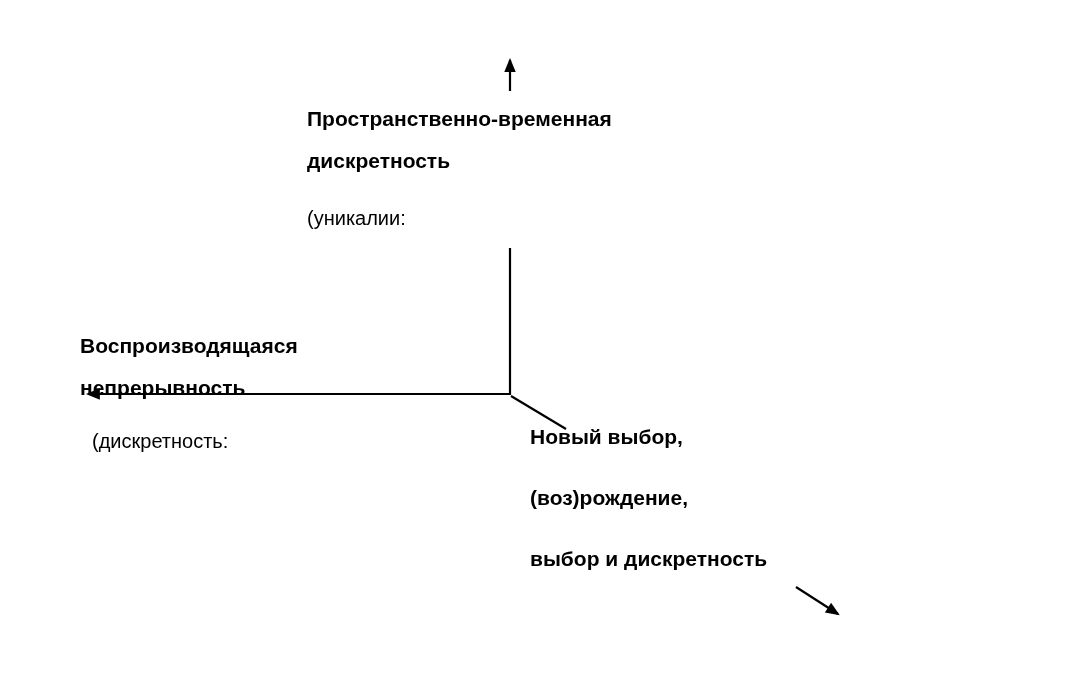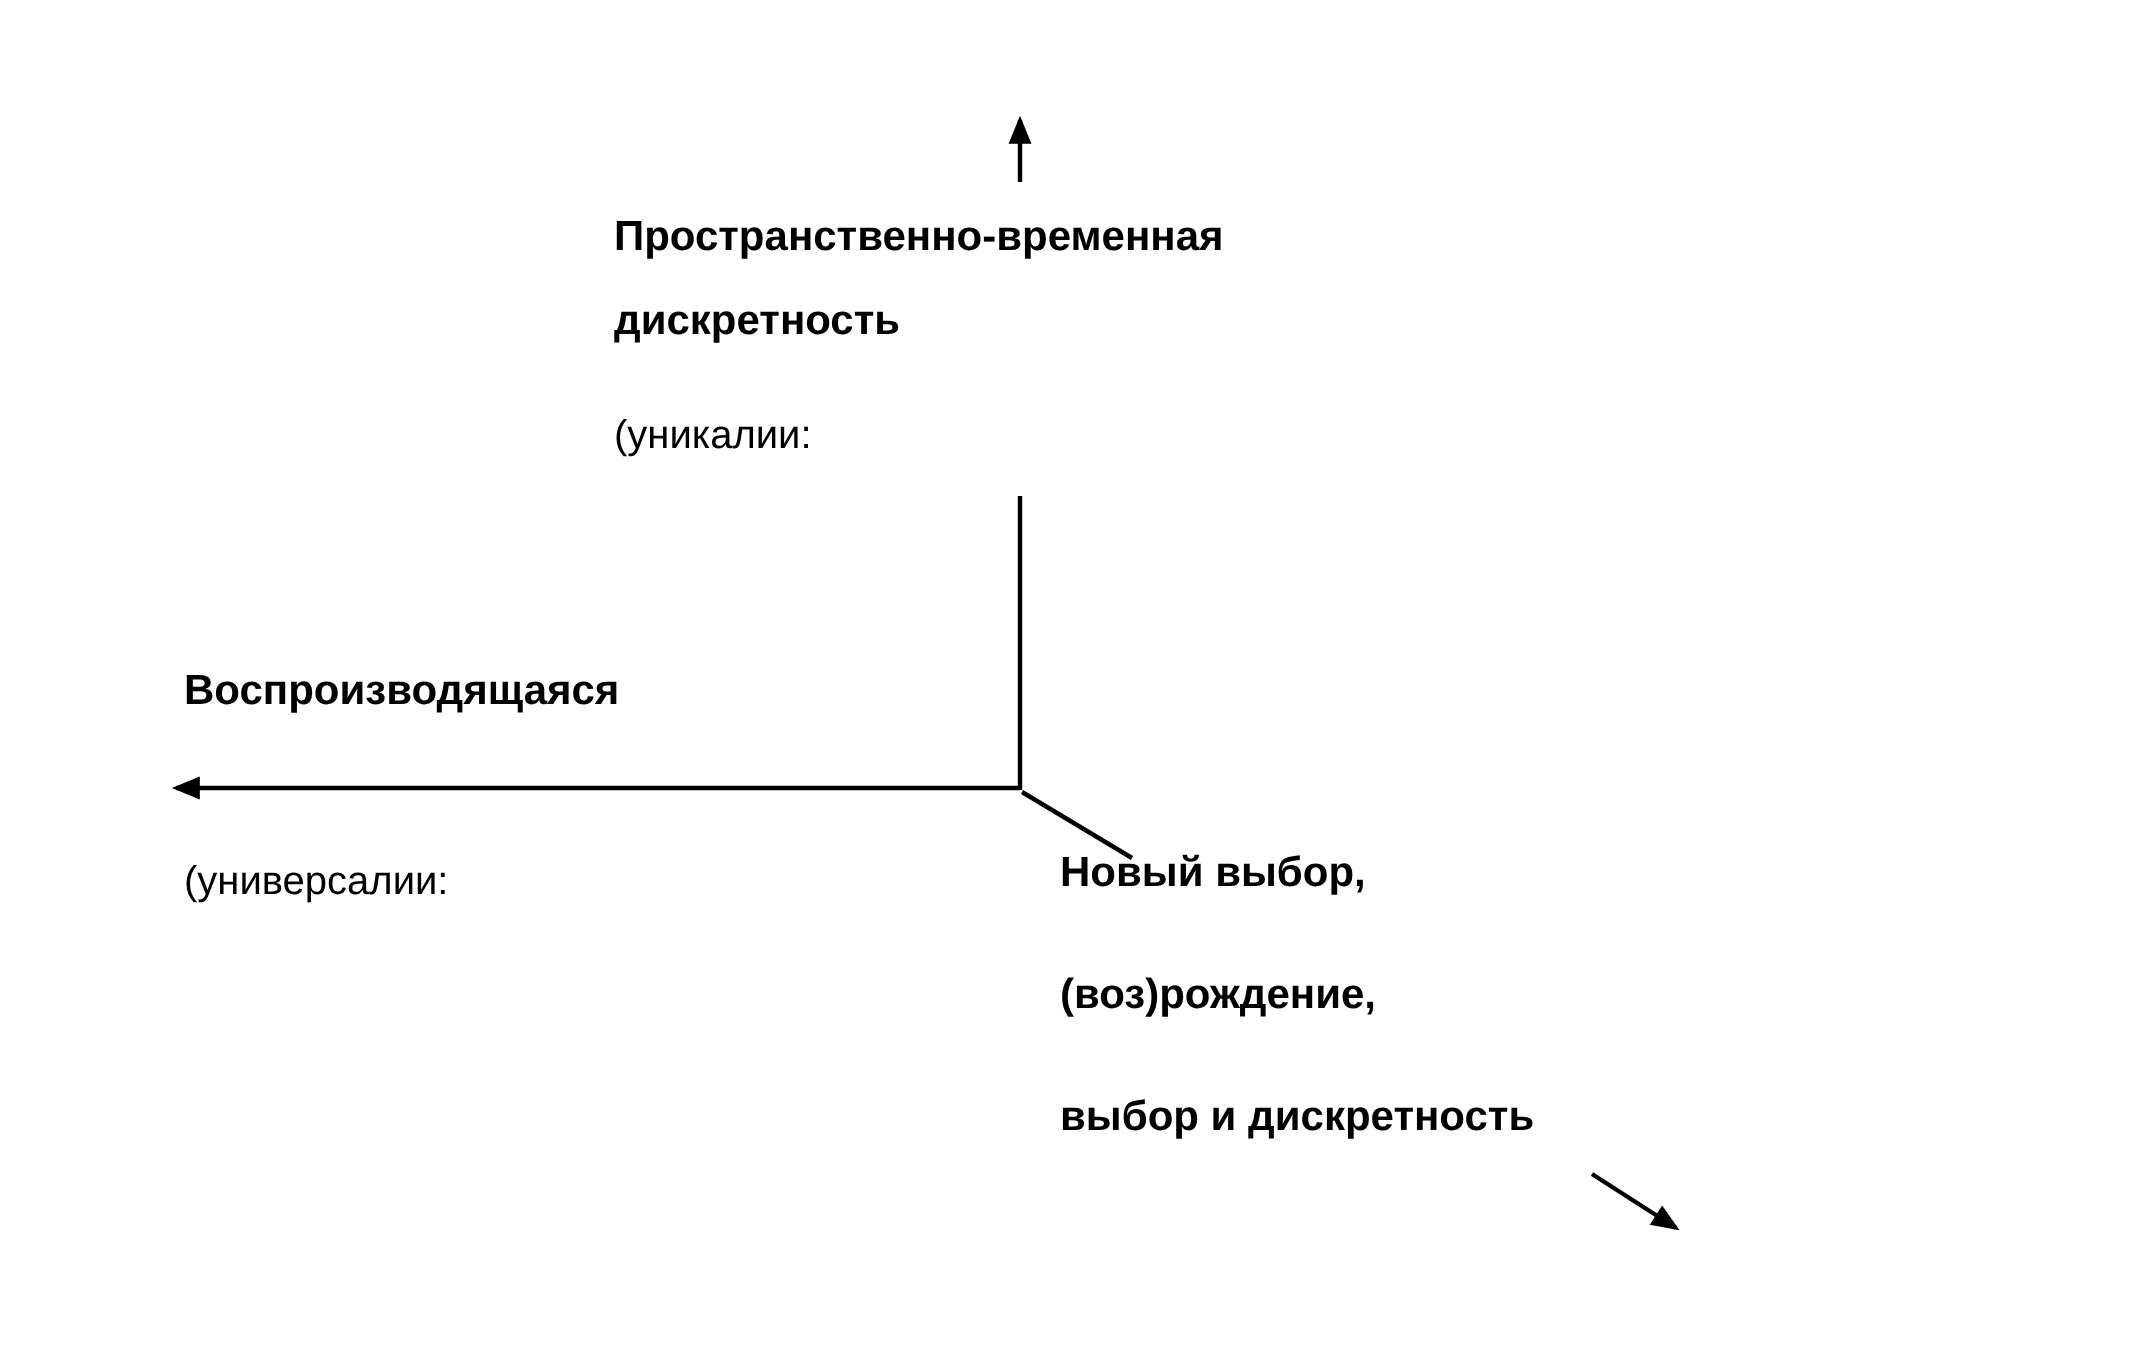--- a/index.html
+++ b/index.html
@@ -79,24 +79,25 @@
 
     <line x1="796" y1="587" x2="838" y2="614" stroke="#000000" stroke-width="2.2" marker-end="url(#arrowhead)"></line>
   </svg>
 
   <div class="label axis-title" style="left:307px; top:98px; width:400px;">
     <div>Пространственно-временная</div>
     <div>дискретность</div>
   </div>
   <div class="label axis-sub" style="left:307px; top:206px; width:400px;">(уникалии:</div>
 
-  <div class="label axis-title" style="left:92px; top:325px; width:300px;">
+  <div class="label axis-title" style="left:80px; top:325px; width:300px;">
     <div>Воспроизводящаяся</div>
+    <div>непрерывность</div>
   </div>
-  <div class="label axis-sub" style="left:92px; top:429px; width:300px;">(универсалии:</div>
+  <div class="label axis-sub" style="left:92px; top:429px; width:300px;">(дискретность:</div>
 
   <div class="label right-title" style="left:530px; top:406px; width:300px;">
     <div>Новый выбор,</div>
     <div>(воз)рождение,</div>
     <div>выбор и дискретность</div>
   </div>
 
 
 </div>
 

